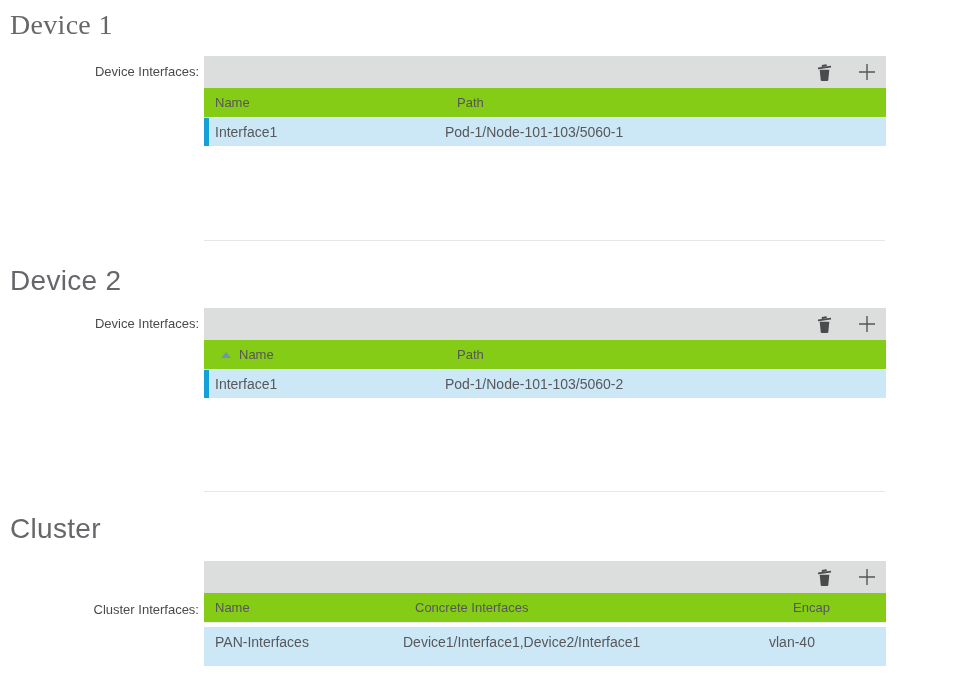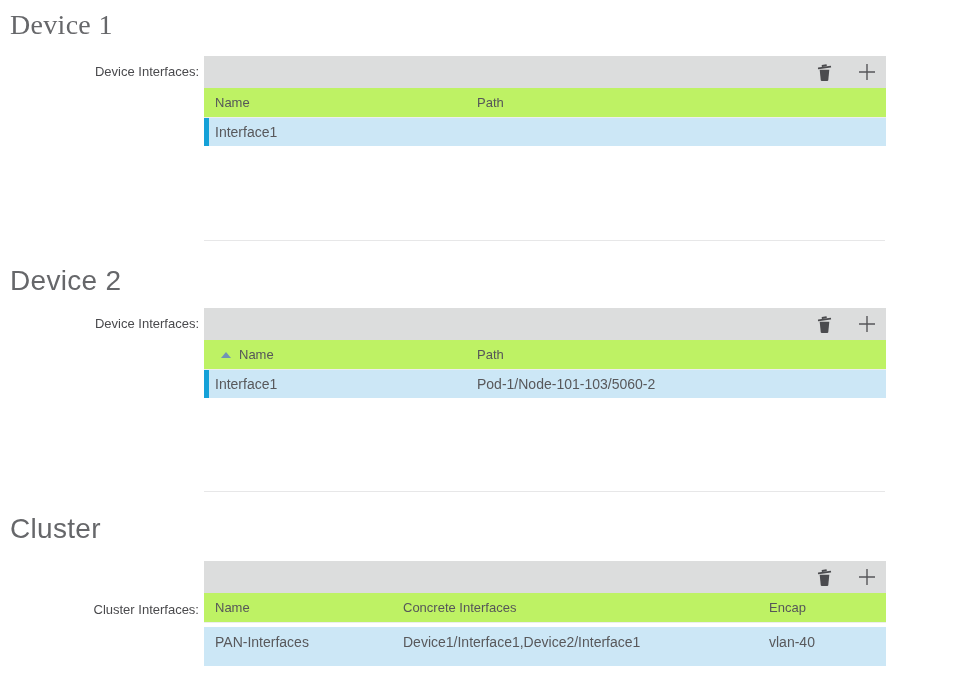--- a/index.html
+++ b/index.html
@@ -56,21 +56,22 @@
     position: absolute;
     left: 204px;
     width: 682px;
     height: 30px;
     display: flex;
     align-items: center;
     padding-left: 11px;
     border-bottom: 1px solid #ededee;
     font-size: 13px;
     color: #565659;
-    background: #bef264;
+    background: #84cc16;
+    gap: 12px;
   }
   .trow {
     position: absolute;
     left: 204px;
     width: 682px;
     height: 28px;
     background: #cce7f6;
     display: flex;
     align-items: center;
     padding-left: 11px;
@@ -84,21 +85,21 @@
     left: 0; top: 0; bottom: 0;
     width: 5px;
     background: #14a1d8;
   }
   .trow--tall {
     height: 39px;
     align-items: flex-start;
     padding-top: 7px;
   }
   .col-name   { width: 230px; display: flex; align-items: center; }
-  .col-path   { flex: 1; margin-left: 32px; }
+  .col-path   { flex: 1; }
   .col-cname  { width: 188px; }
   .col-concrete { width: 366px; }
   .col-encap  { flex: 1; }
   .sort-arrow {
     display: inline-block;
     width: 0; height: 0;
     border-left: 5px solid transparent;
     border-right: 5px solid transparent;
     border-bottom: 6px solid #7193b5;
     margin-left: 6px;
@@ -140,20 +141,21 @@
 
   <div class="thead" style="top:88px;">
     <div class="col-name">
         <span>Name</span>
       </div>
     <div class="col-path">Path</div>
   </div>
 
   <div class="trow selected" style="top:118px;">
     <div class="col-name">Interface1</div>
+    <div class="col-path">Pod-1/Node-101-103/5060-1</div>
   </div>
 
   <div class="divider" style="top:240px;"></div>
 
   <div class="heading" style="top:266px;">Device 2</div>
 
   <div class="form-label" style="top:308px;">Device Interfaces:</div>
 
   <div class="toolbar" style="top:308px;">
     <button class="icon-btn">

